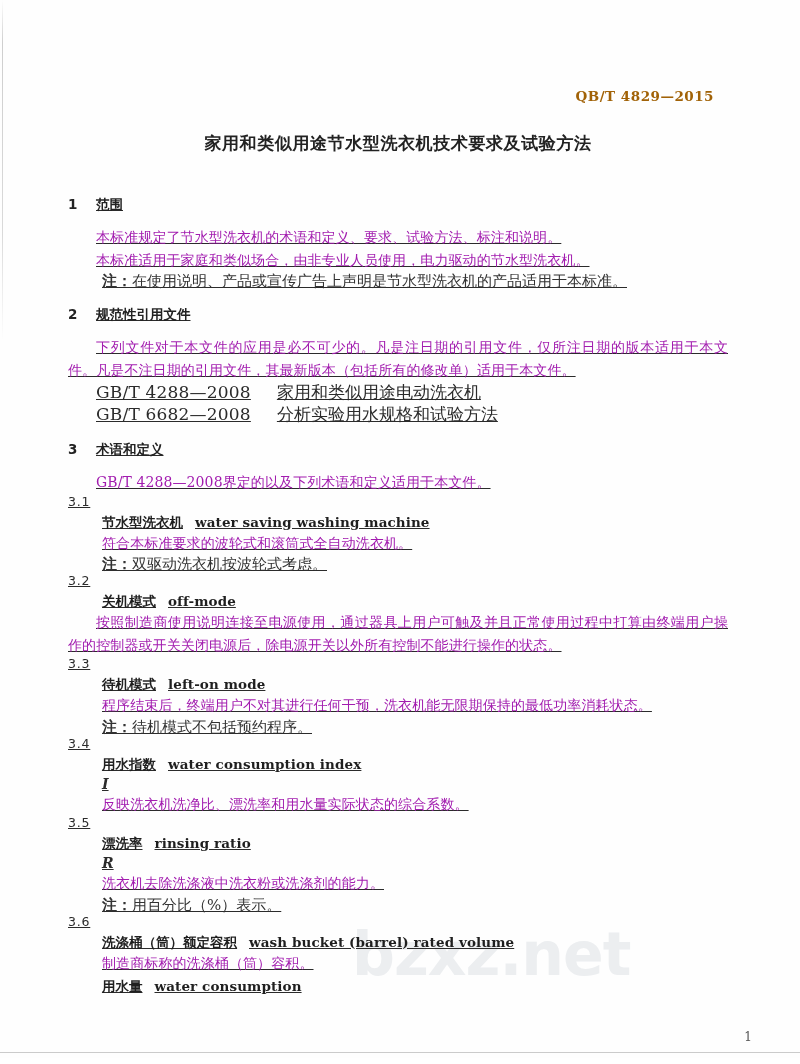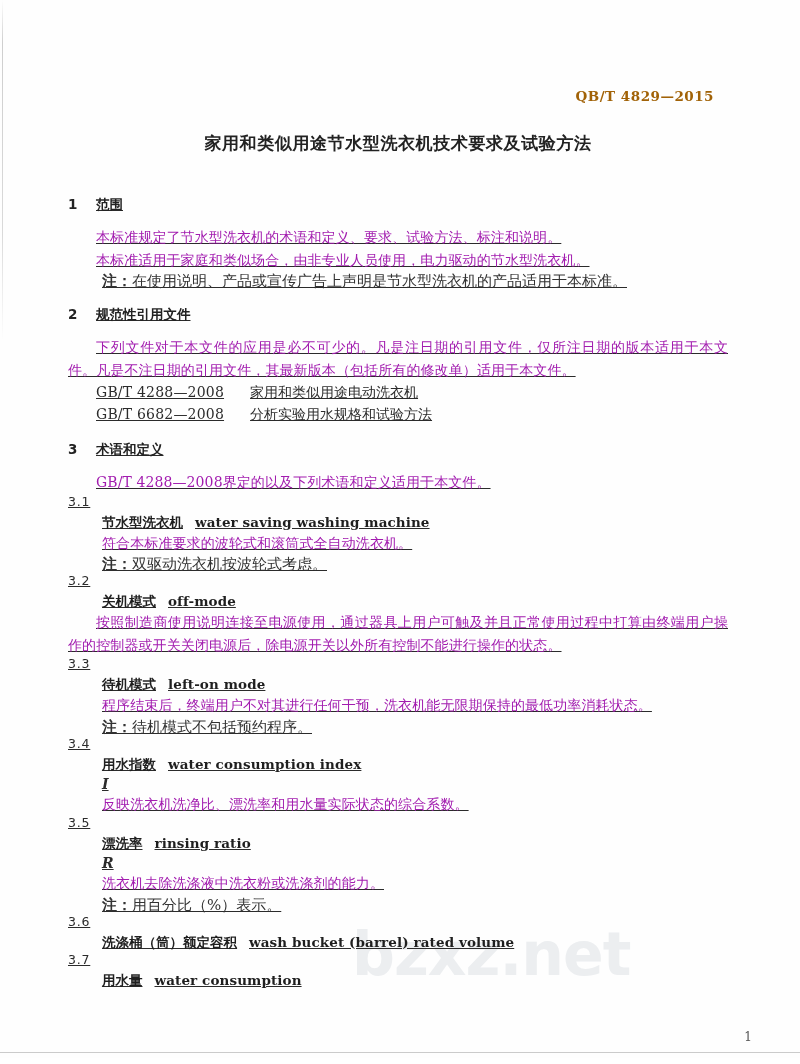--- a/index.html
+++ b/index.html
@@ -170,21 +170,21 @@
     font-size: 15px;
     line-height: 18px;
     color: #333;
     margin: 1px 0 0 34px;
   }
   .note .lbl { font-weight: bold; }
 
   
   .ref-line {
     font-family: "DejaVu Serif", "Liberation Serif", serif;
-    font-size: 14px;
+    font-size: 17px;
     line-height: 22px;
     color: #2b2b2b;
     margin-left: 28px;
   }
   .ref-line .code { letter-spacing: .2px; }
   .ref-line .name { margin-left: 26px; }
   .gap-lg { height: 16px; }
 
   .page-number {
     position: absolute;
@@ -270,22 +270,22 @@
         <span>漂洗率</span><span class="en">rinsing ratio</span>
       </div>
       <div class="symbol">R</div>
       <p class="para hang">洗衣机去除洗涤液中洗衣粉或洗涤剂的能力。</p>
       <p class="note"><span class="lbl">注：</span><span>用百分比（%）表示。</span></p>
 
       <div class="subnum">3.6</div>
       <div class="term">
         <span>洗涤桶（筒）额定容积</span><span class="en">wash bucket (barrel) rated volume</span>
       </div>
-
-      <div class="subnum">3.7</div>
+      <p class="para hang">制造商标称的洗涤桶（筒）容积。</p>
+
       <div class="term">
         <span>用水量</span><span class="en">water consumption</span>
       </div>
 
     </div>
   </div>
 
   <div class="page-number">1</div>
 
   <div class="scan-edge-bottom"></div>

